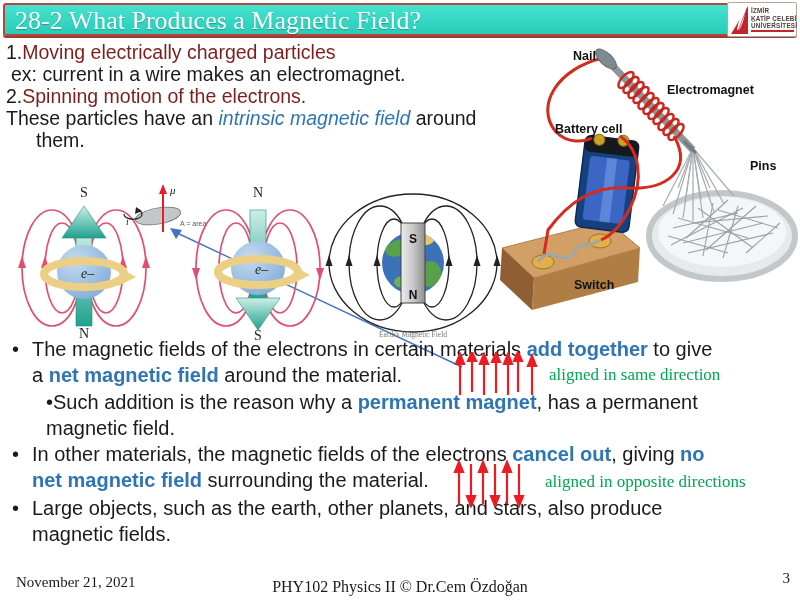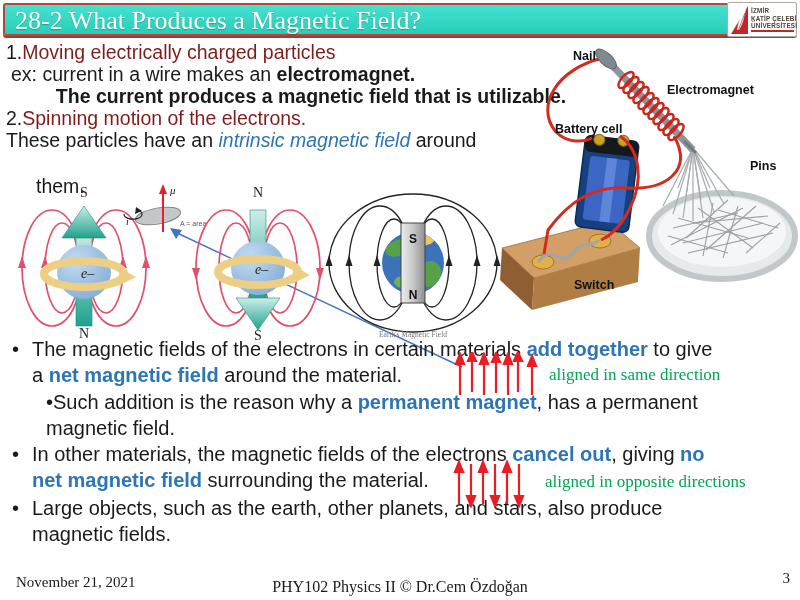--- a/index.html
+++ b/index.html
@@ -27,24 +27,24 @@
   .logo-emblem{ position:absolute; left:1px; top:1px; }
   .logo-text{
     position:absolute; left:23px; top:4px; width:46px;
     font-size:6.3px; font-weight:bold; line-height:7.5px; letter-spacing:.2px; color:#4a3f38;
   }
   .logo-rule{ position:absolute; left:23px; bottom:4px; width:43px; height:2px; background:#c0272d; }
   
   .intro{ position:absolute; left:6px; top:41px; width:610px; font-size:19.5px; line-height:22px; }
   .blue{ color:#7f1d1d; }
   .bb{ color:#2e75b6; font-weight:bold; }
-  .bold{ font-weight:bold;text-align:center; }
+  .bold{ font-weight:normal; }
   .it-blue{ color:#2e75b6; font-style:italic; }
   .intro div{ white-space:nowrap; }
-  .ind1{ padding-left:5px; } .ind2{ padding-left:30px;margin-top:24px; }
+  .ind1{ padding-left:5px; } .ind2{ padding-left:30px; }
   
   .line{ position:absolute; white-space:nowrap; font-size:20px; }
   .marker{ position:absolute; font-size:20px; }
   
   .green-note{
     position:absolute; font-family:"Liberation Serif", serif; font-size:17px; color:#00a651; white-space:nowrap;text-align:right;
   }
   
   .footer-date{ position:absolute; left:16px; top:574px; font-family:"Liberation Serif", serif; font-size:15px; }
   .footer-course{ position:absolute; left:0; top:578px; width:800px; text-align:center;
@@ -69,21 +69,20 @@
     <div>İZMİR</div>
     <div>KATİP ÇELEBİ</div>
     <div>ÜNİVERSİTESİ</div>
   </div>
   <div class="logo-rule"></div>
 </div>
 
 <div class="intro">
   <div><span>1.</span><span class="blue">Moving electrically charged particles</span></div>
   <div class="ind1"><span>ex: current in a wire makes an </span><span class="bold">electromagnet.</span></div>
-  <div class="bold">The current produces a magnetic field that is utilizable.</div>
   <div><span>2.</span><span class="blue">Spinning motion of the electrons.</span></div>
   <div><span>These particles have an </span><span class="it-blue">intrinsic magnetic field</span><span> around</span></div>
   <div class="ind2">them.</div>
 </div>
 
 <svg class="abs" style="left:0;top:180px;pointer-events:none;" width="800" height="205" viewBox="0 0 800 205">
   <defs>
     <linearGradient id="gT" x1="0" y1="0" x2="0" y2="1">
       <stop offset="0" stop-color="#cdeee7"></stop>
         <stop offset="1" stop-color="#1ea28d"></stop>

